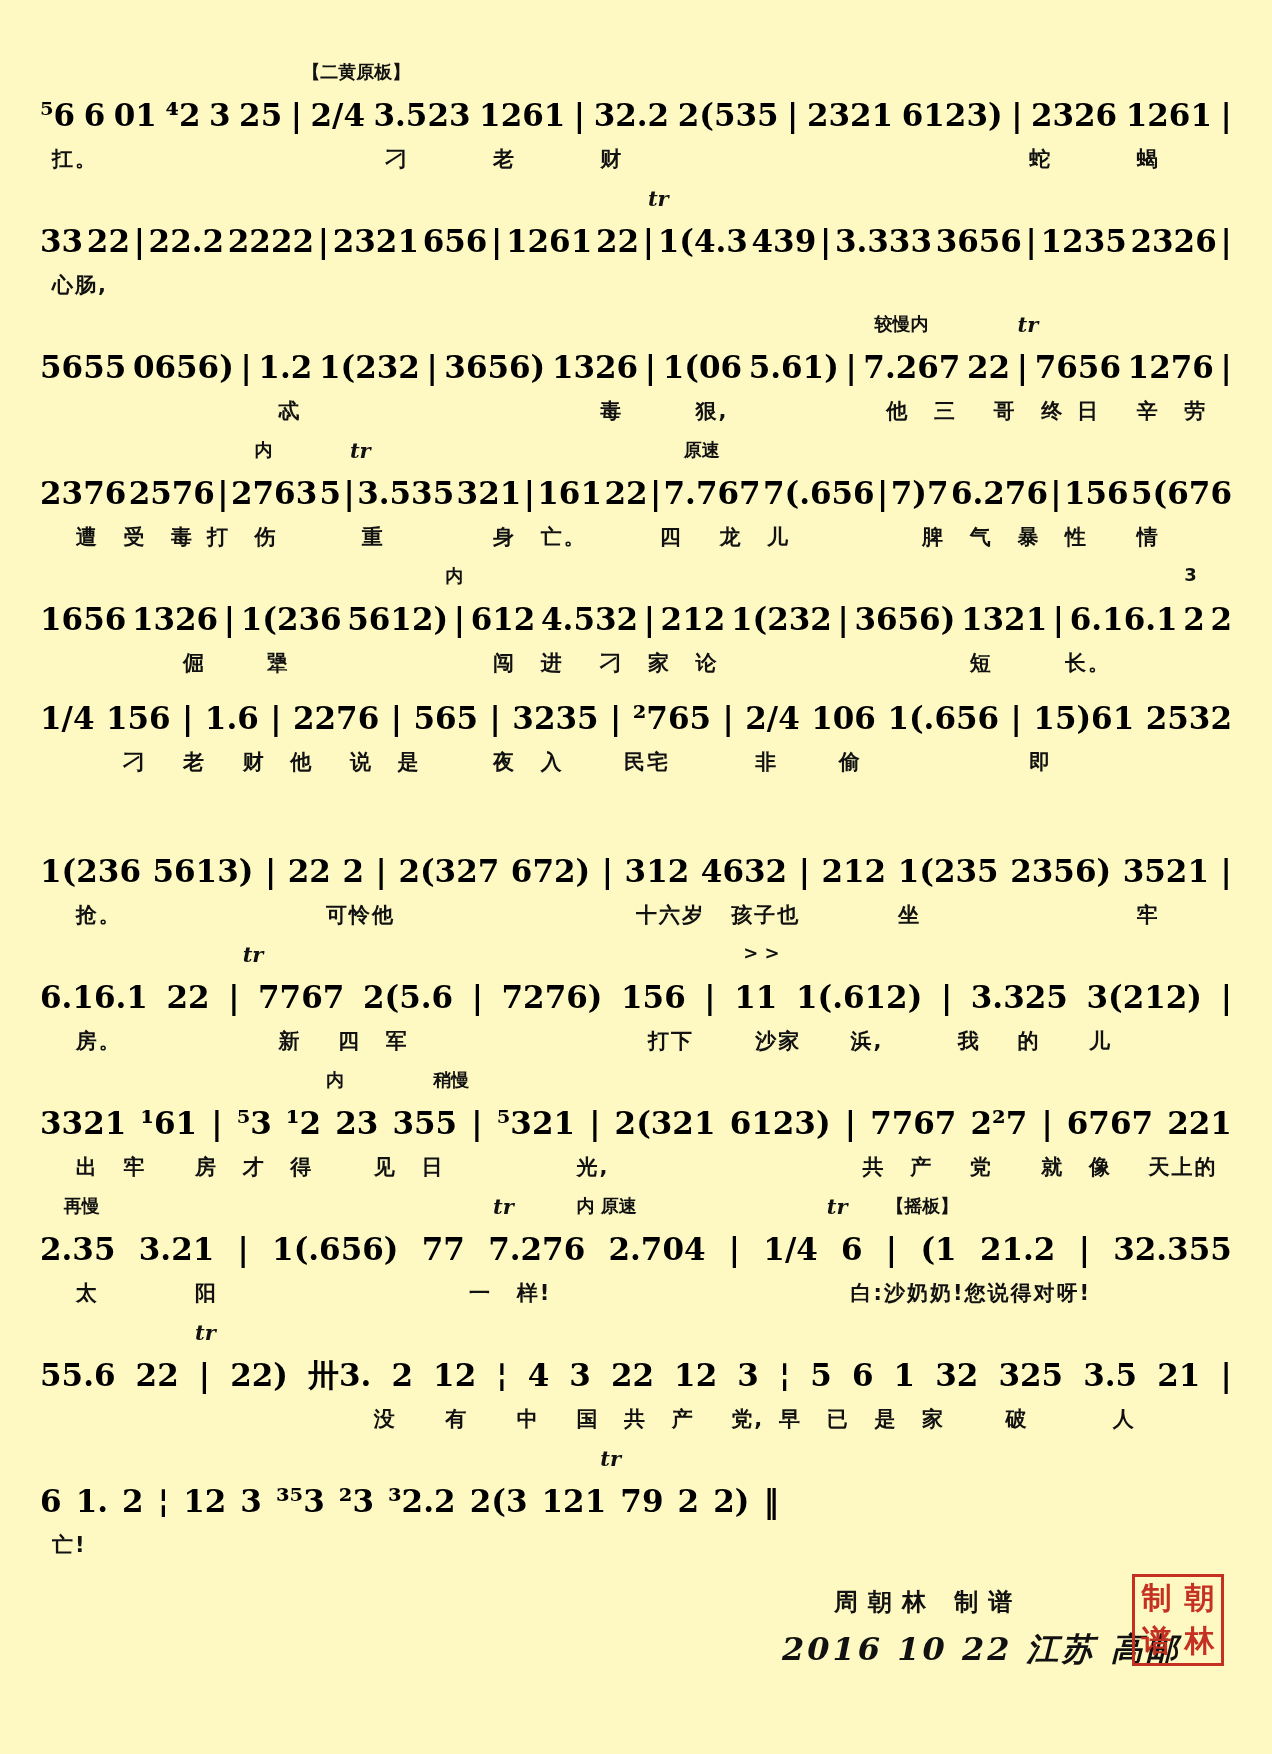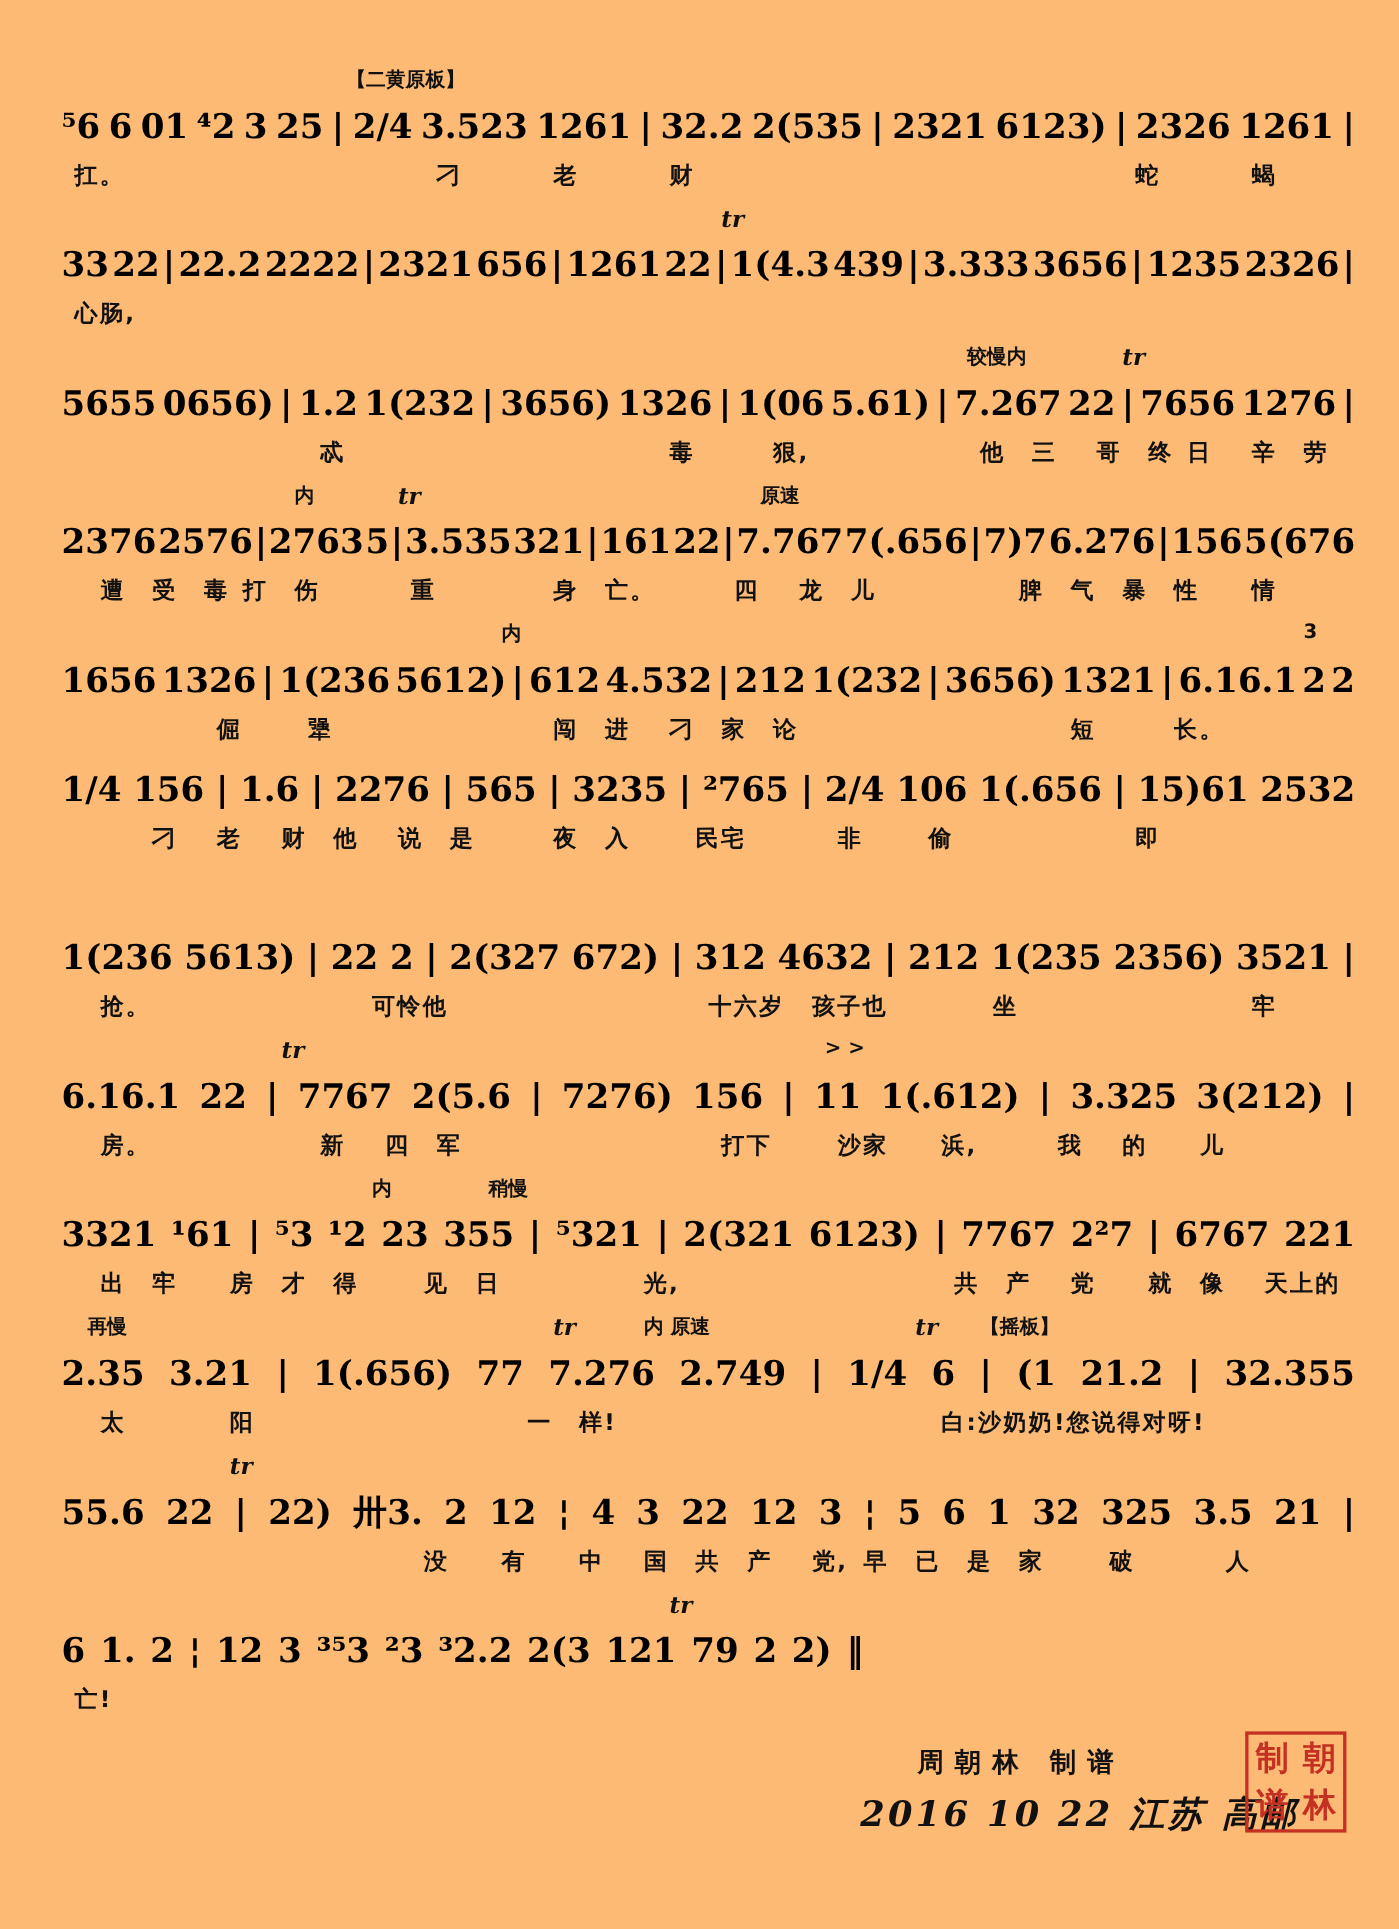--- a/index.html
+++ b/index.html
@@ -1,22 +1,22 @@
 <!DOCTYPE html>
 <html style="--seal: #c43022;"><head>
 <meta charset="utf-8">
 <style>
   html,body{margin:0;padding:0;background:#e8e8e8;}
   .page{
     position:relative;
     width:1272px;height:1754px;
     margin:0 auto;
-    background:#fdba74;
+    background:#fef9c3;
     box-sizing:border-box;
-    padding:60px 40px 0 56px;
+    padding:60px 40px 0 40px;
     font-family:"DejaVu Serif", serif;
     color:#111;
     overflow:hidden;
   }
   .system{position:relative;height:126px;}
   .ann-row{position:relative;height:27px;}
   .ann{
     position:absolute;top:0;white-space:nowrap;
     font-family:"DejaVu Sans", sans-serif;
     font-weight:bold;font-size:18px;color:#111;
@@ -425,21 +425,21 @@
           <span class="ann tr" style="left: 66%;">tr</span>
           <span class="ann" style="left: 71%;">【摇板】</span>
         </div>
         <div class="notation">
           <span class="tok">2.35</span>
           <span class="tok">3.21</span>
           <span class="tok bar">|</span>
           <span class="tok">1(.656)</span>
           <span class="tok">77</span>
           <span class="tok">7.276</span>
-          <span class="tok">2.749</span>
+          <span class="tok">2.704</span>
           <span class="tok bar">|</span>
           <span class="tok">1/4</span>
           <span class="tok">6</span>
           <span class="tok bar">|</span>
           <span class="tok">(1</span>
           <span class="tok">21.2</span>
           <span class="tok bar">|</span>
           <span class="tok">32.355</span>
         </div>
         <div class="lyr-row">

